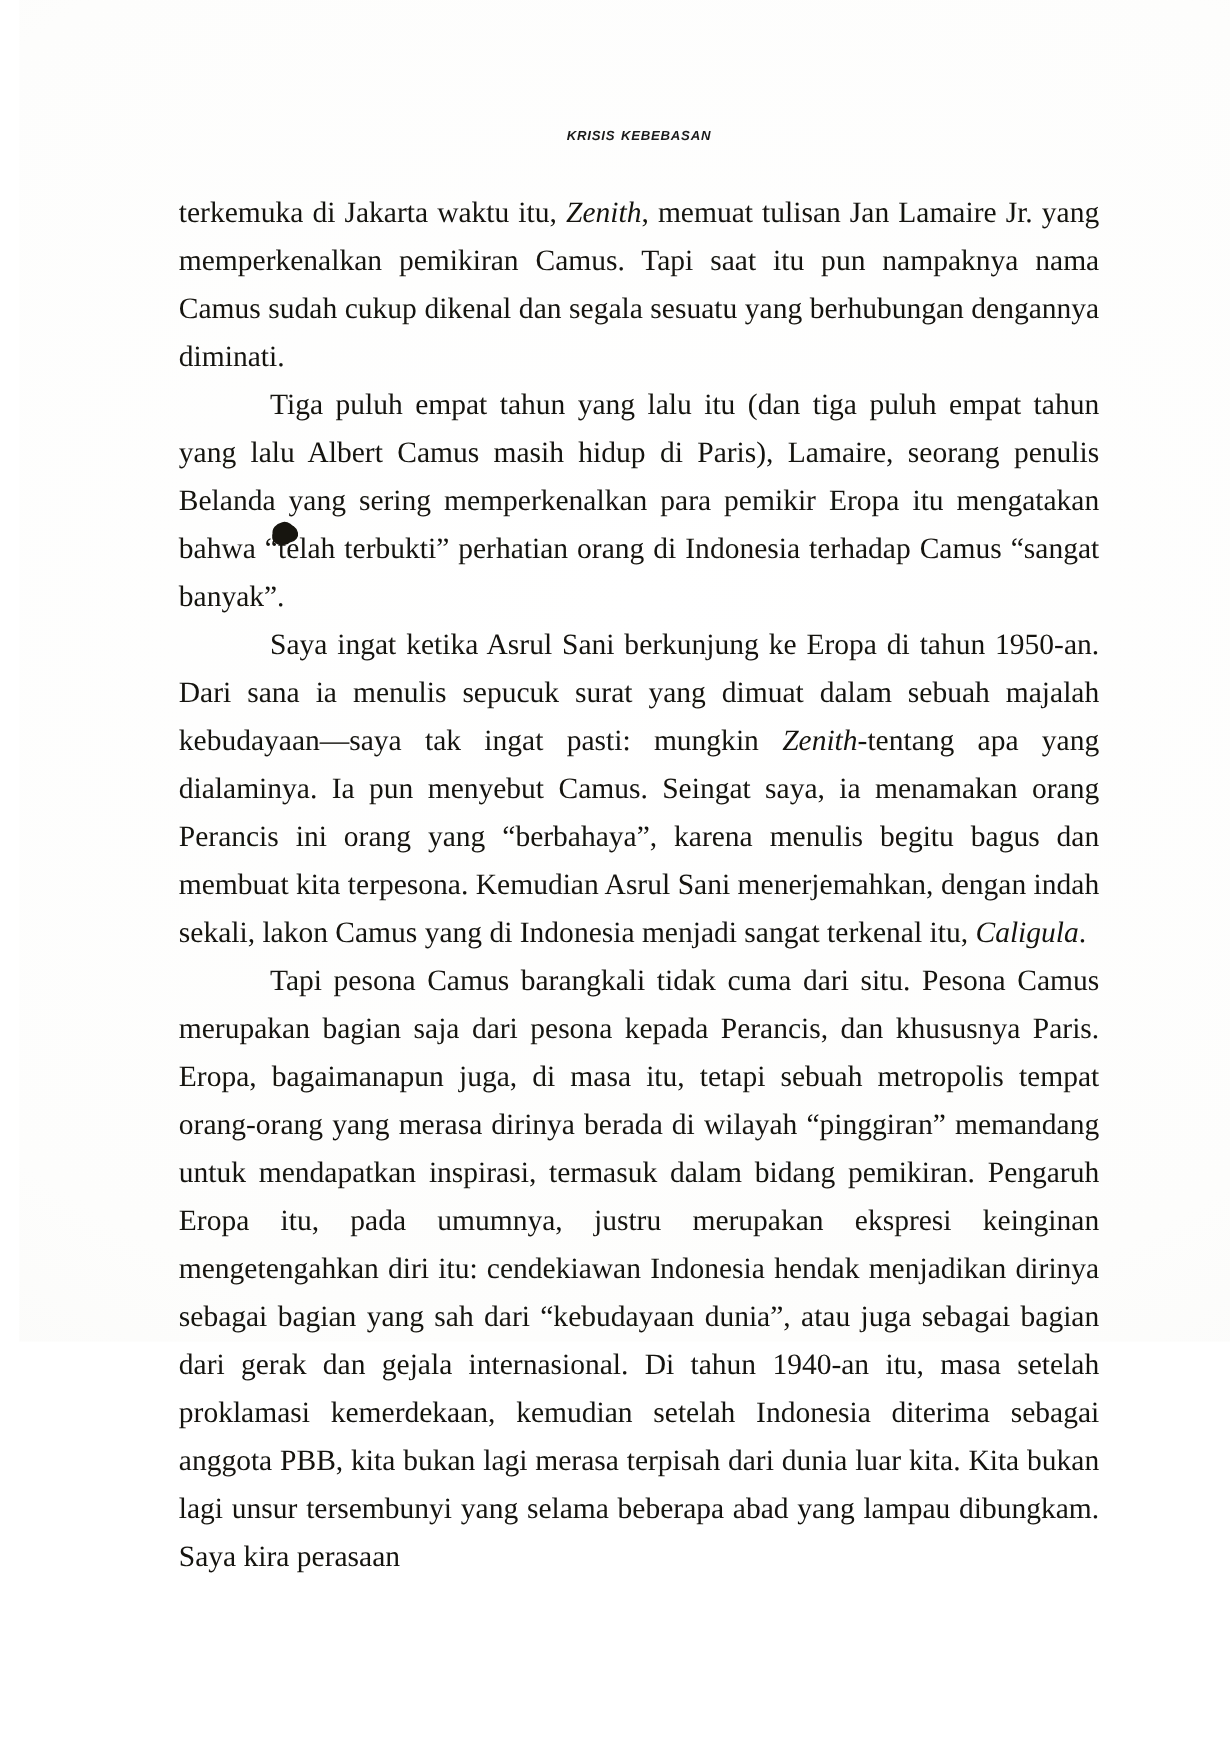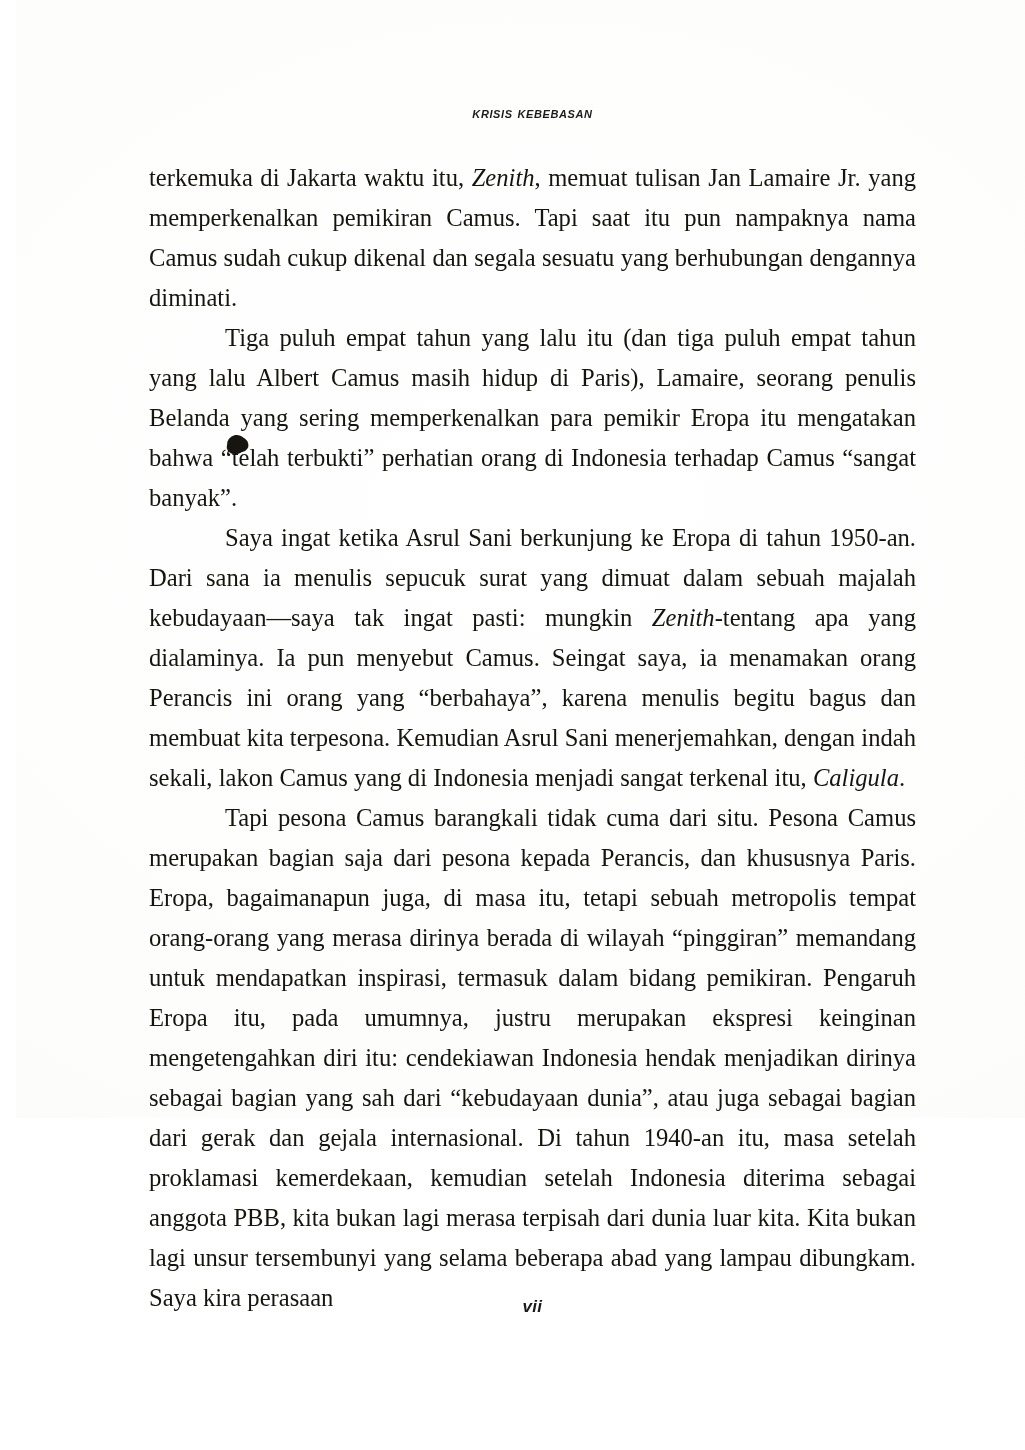--- a/index.html
+++ b/index.html
@@ -129,16 +129,15 @@
         <span>Saya ingat ketika Asrul Sani berkunjung ke Eropa di tahun 1950-an. Dari sana ia menulis sepucuk surat yang dimuat dalam sebuah majalah kebudayaan—saya tak ingat pasti: mungkin </span><i>Zenith</i><span>-tentang apa yang dialaminya. Ia pun menyebut Camus. Seingat saya, ia menamakan orang Perancis ini orang yang “berbahaya”, karena menulis begitu bagus dan membuat kita terpesona. Kemudian Asrul Sani menerjemahkan, dengan indah sekali, lakon Camus yang di Indonesia menjadi sangat terkenal itu, </span><i>Caligula</i><span>.</span>
       </p>
 
       <p>
         <span>Tapi pesona Camus barangkali tidak cuma dari situ. Pesona Camus merupakan bagian saja dari pesona kepada Perancis, dan khususnya Paris. Eropa, bagaimanapun juga, di masa itu, tetapi sebuah metropolis tempat orang-orang yang merasa dirinya berada di wilayah “pinggiran” memandang untuk mendapatkan inspirasi, termasuk dalam bidang pemikiran. Pengaruh Eropa itu, pada umumnya, justru merupakan ekspresi keinginan mengetengahkan diri itu: cendekiawan Indonesia hendak menjadikan dirinya sebagai bagian yang sah dari “kebudayaan dunia”, atau juga sebagai bagian dari gerak dan gejala internasional. Di tahun 1940-an itu, masa setelah proklamasi kemerdekaan, kemudian setelah Indonesia diterima sebagai anggota PBB, kita bukan lagi merasa terpisah dari dunia luar kita. Kita bukan lagi unsur tersembunyi yang selama beberapa abad yang lampau dibungkam. Saya kira perasaan</span>
       </p>
 
       <div class="inkblot"></div>
     </div>
 
-    <div class="folio">vii</div>
 
   </div>
 </div>
 
 </body></html>

